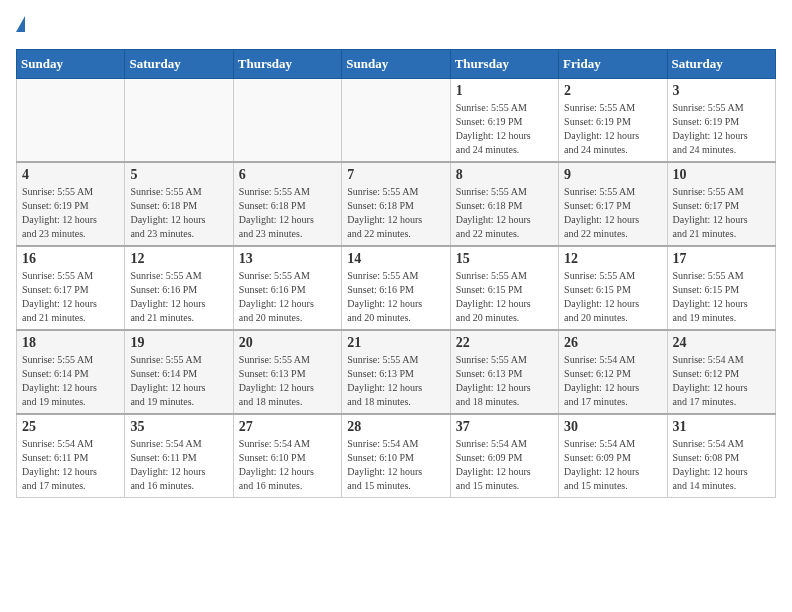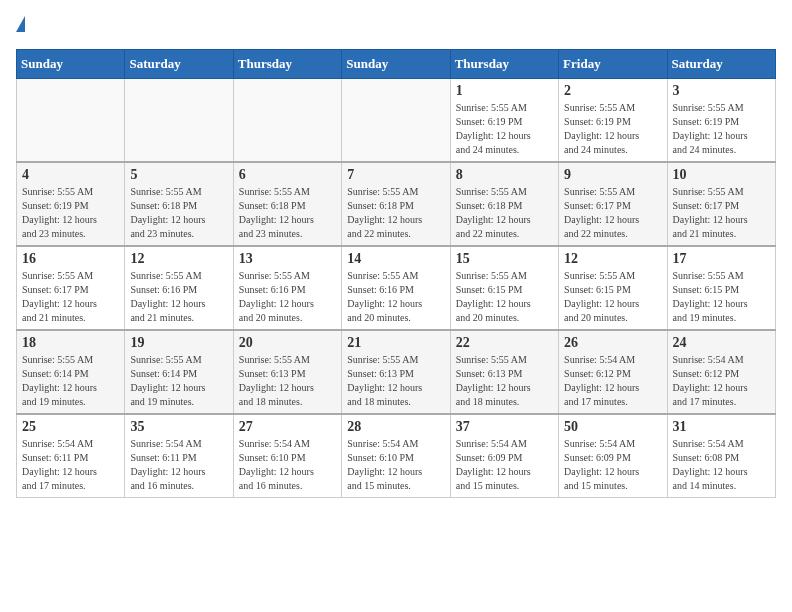--- a/index.html
+++ b/index.html
@@ -257,21 +257,21 @@
         </td>
         <td>
           <div class="day-number">28</div>
           <div class="day-info"><span>Sunrise: 5:54 AM</span><br><span>Sunset: 6:10 PM</span><br><span>Daylight: 12 hours</span><br><span>and 15 minutes.</span><br></div>
         </td>
         <td>
           <div class="day-number">37</div>
           <div class="day-info"><span>Sunrise: 5:54 AM</span><br><span>Sunset: 6:09 PM</span><br><span>Daylight: 12 hours</span><br><span>and 15 minutes.</span><br></div>
         </td>
         <td>
-          <div class="day-number">50</div>
+          <div class="day-number">30</div>
           <div class="day-info"><span>Sunrise: 5:54 AM</span><br><span>Sunset: 6:09 PM</span><br><span>Daylight: 12 hours</span><br><span>and 15 minutes.</span><br></div>
         </td>
         <td>
           <div class="day-number">31</div>
           <div class="day-info"><span>Sunrise: 5:54 AM</span><br><span>Sunset: 6:08 PM</span><br><span>Daylight: 12 hours</span><br><span>and 14 minutes.</span><br></div>
         </td>
       </tr>
     </tbody>
 </table>
 

